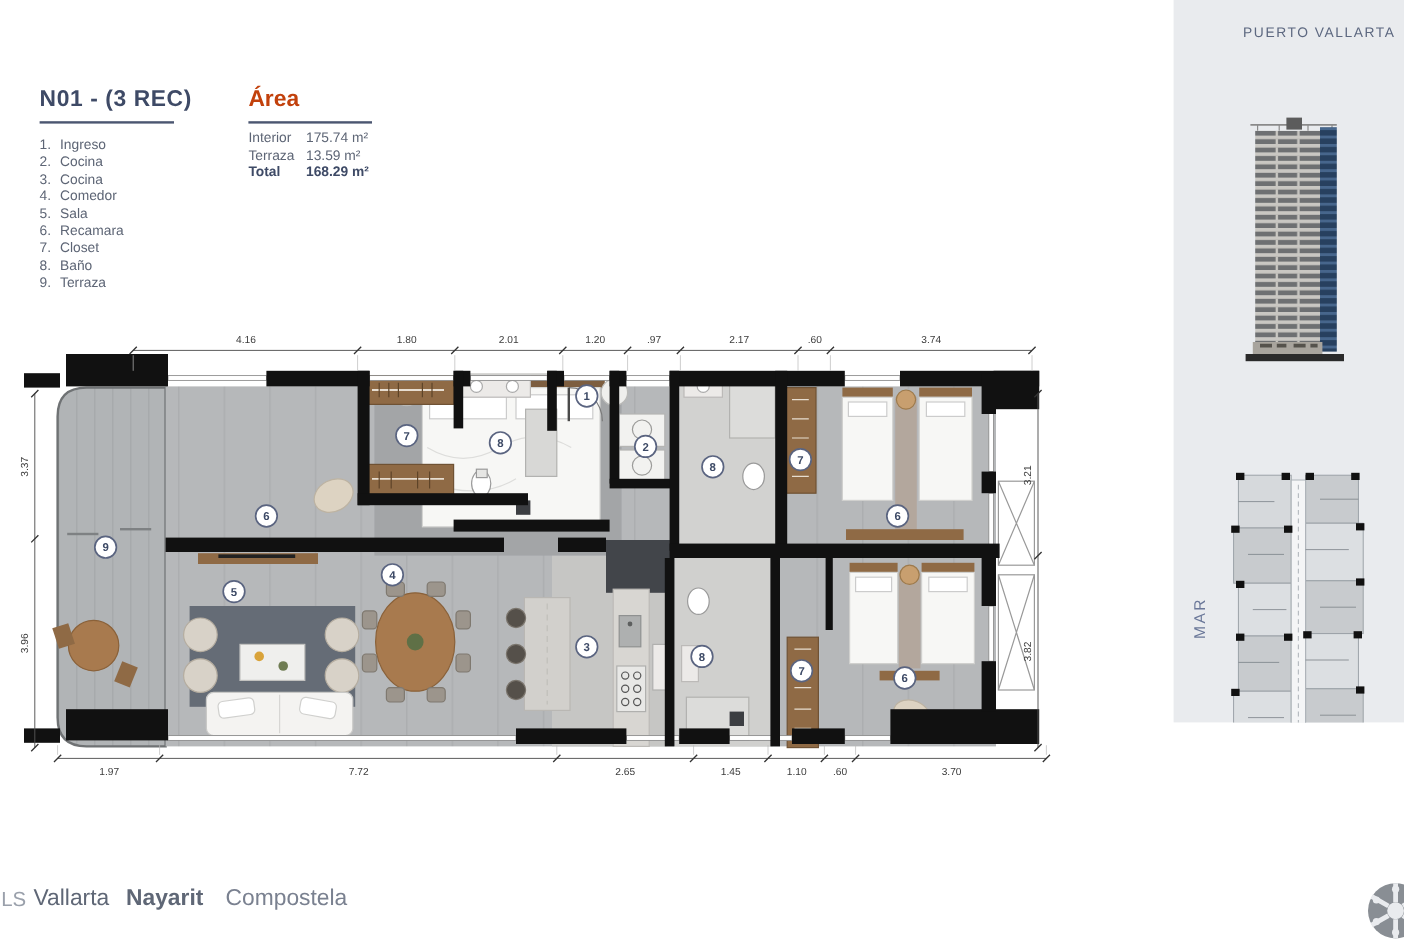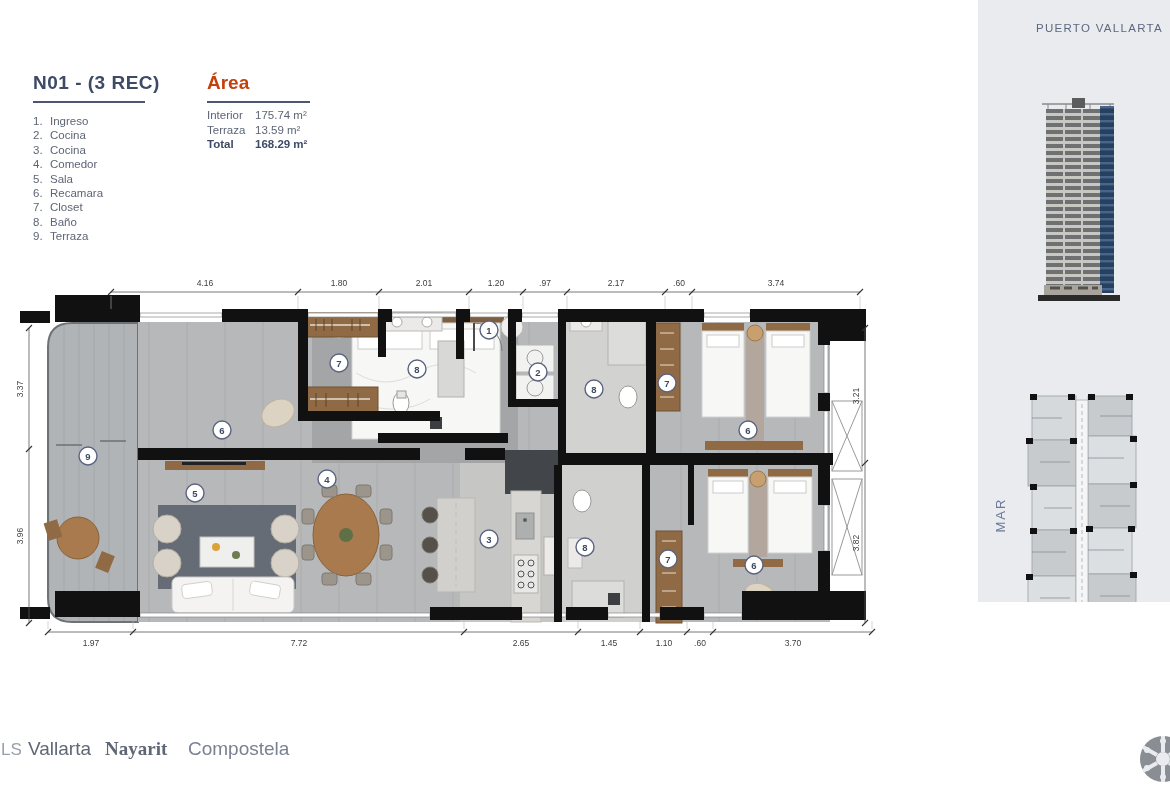--- a/index.html
+++ b/index.html
@@ -533,18 +533,18 @@
         <circle cx="31" cy="44" r="3"></circle>
           <circle cx="47" cy="35" r="3"></circle>
           <circle cx="47" cy="17" r="3"></circle>
       </g>
     </svg>
   </div>
 
   <div class="footer-overlap">
     <span class="fo-word ls" style="left:1px; top:7px;">LS</span>
     <span class="fo-word" style="left:28px; top:5px;">Vallarta</span>
-    <span class="fo-word" style="left:105px; top:5px; font-weight:bold;font-family:Liberation Serif, serif;">Nayarit</span>
+    <span class="fo-word" style="left:105px; top:5px; font-weight:bold;">Nayarit</span>
     <span class="fo-word w3" style="left:168px; top:5px;padding-left:20px;">Compostela</span>
 
   </div>
 
 </div>
 
 </body></html>

